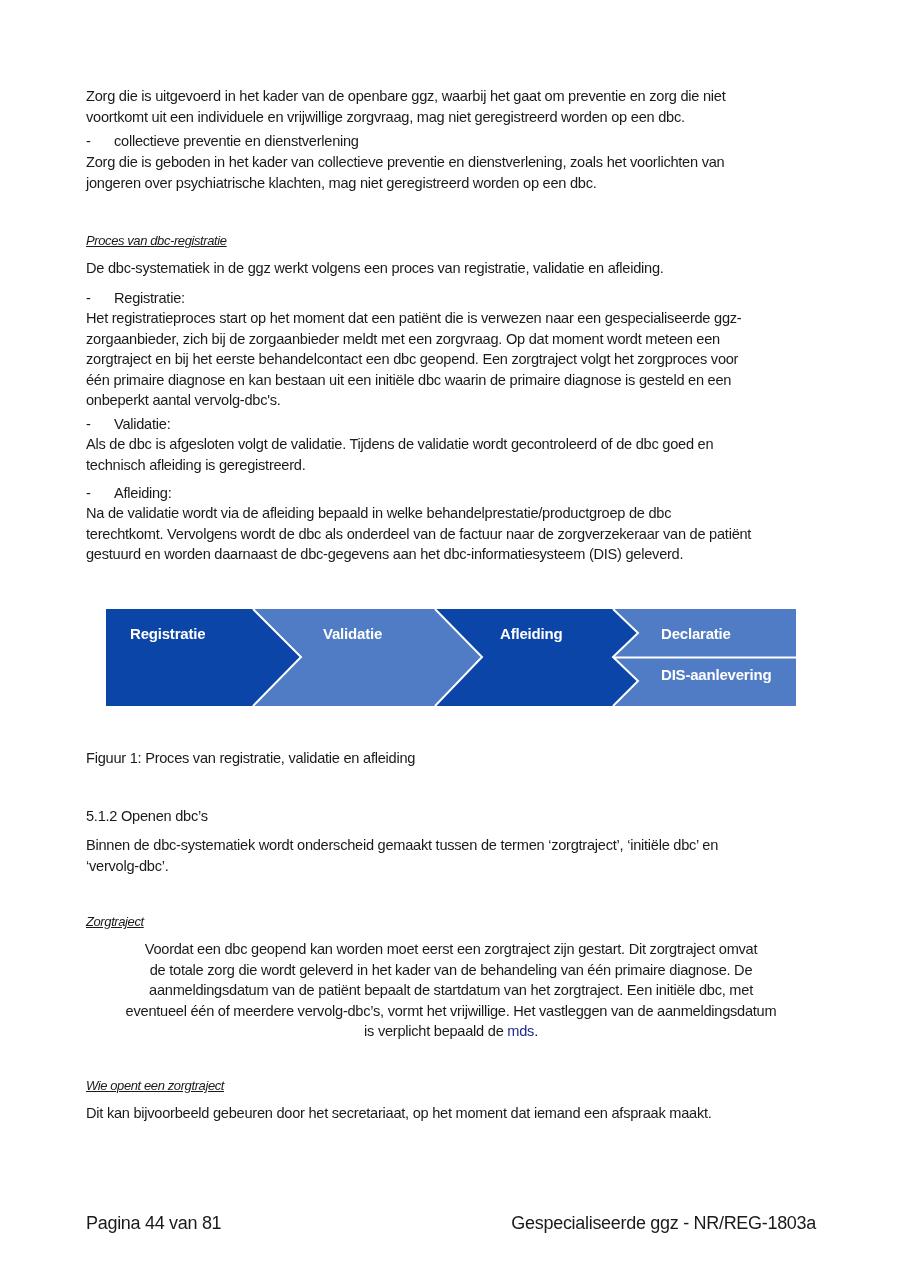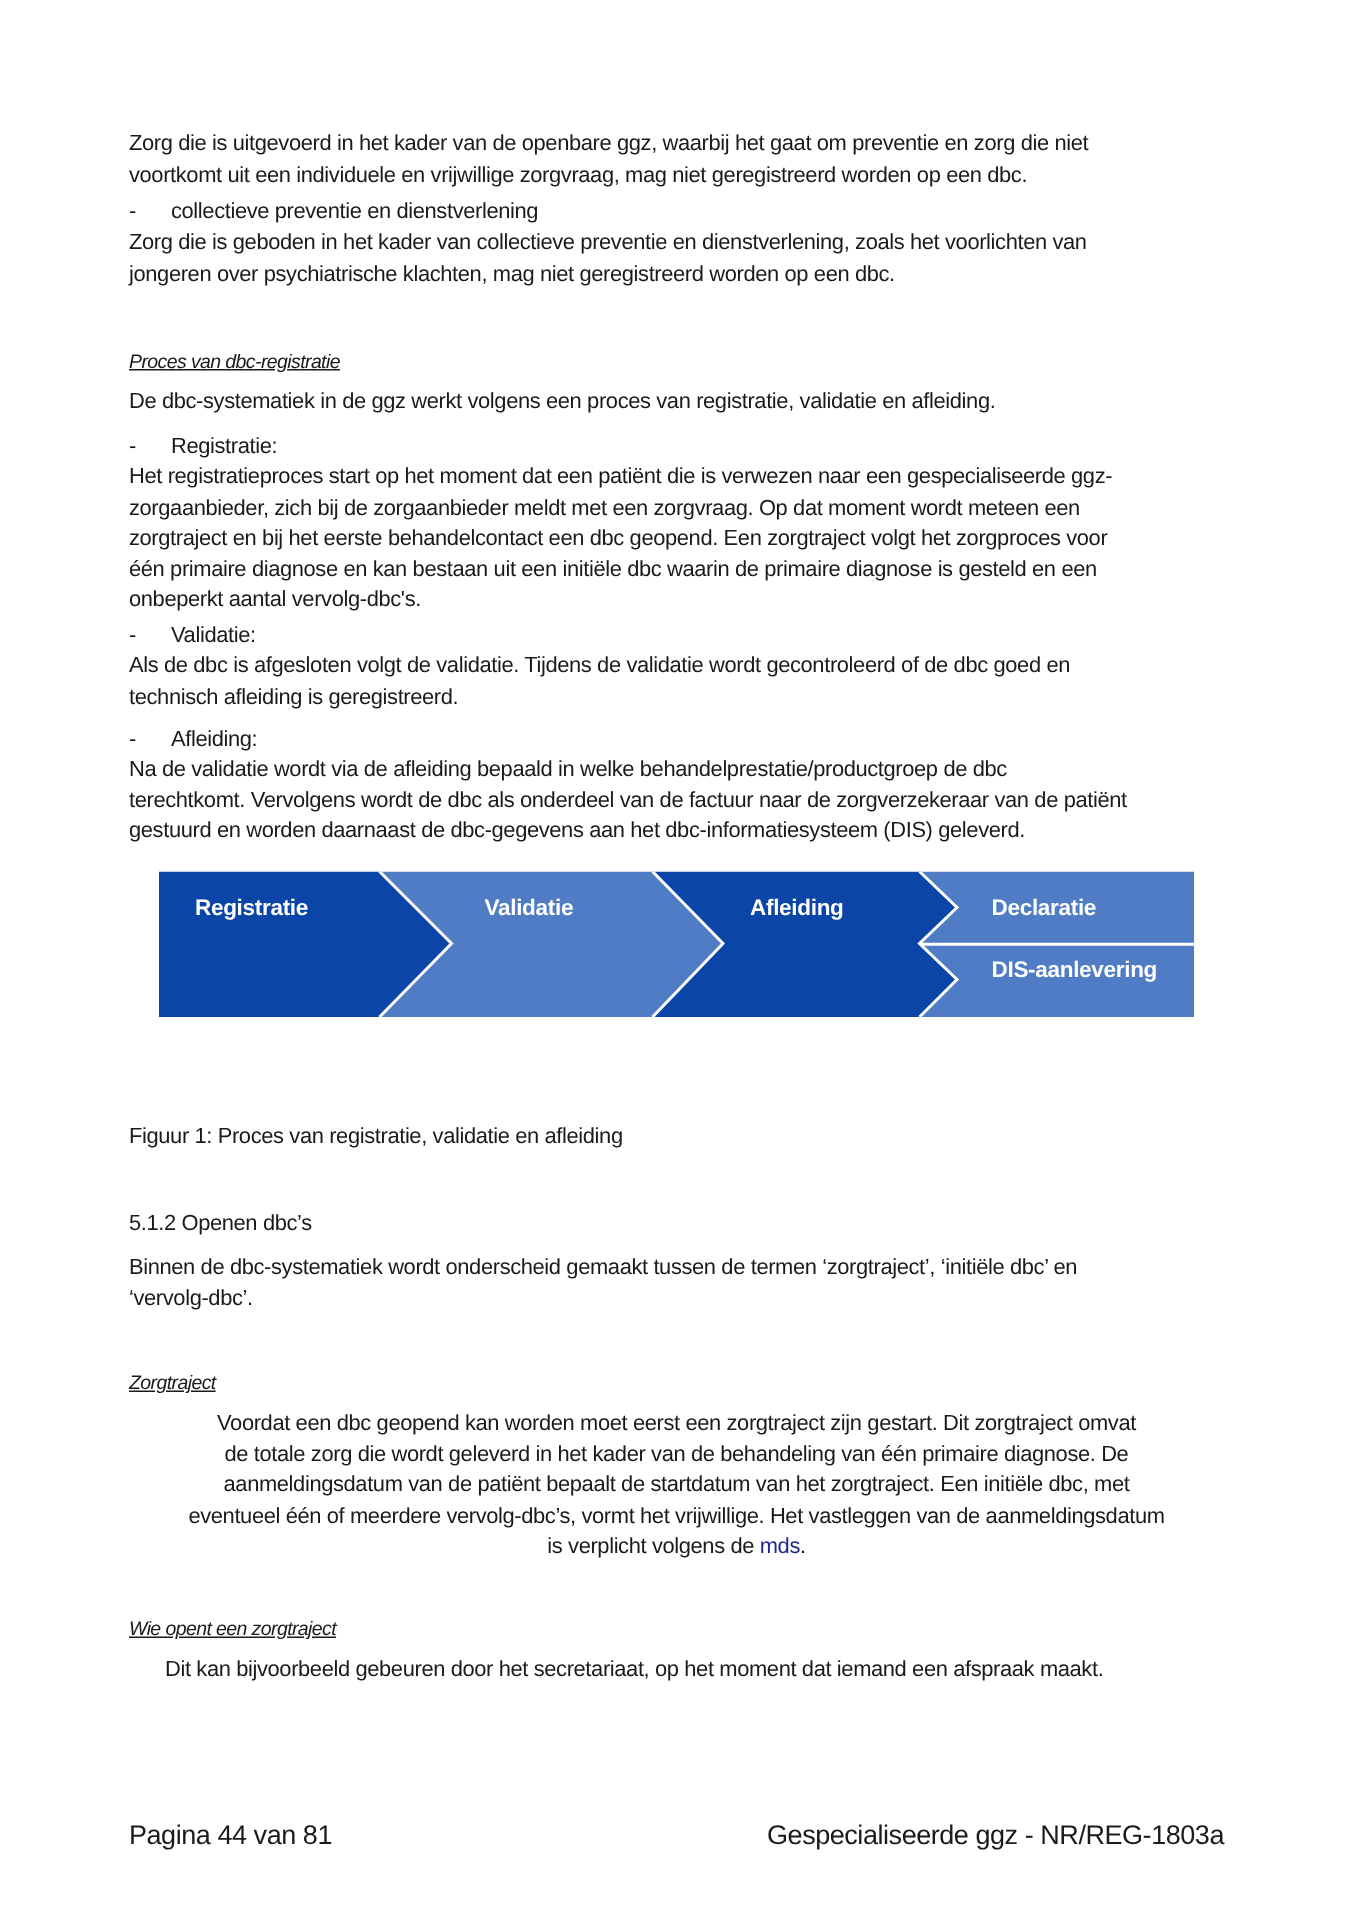--- a/index.html
+++ b/index.html
@@ -14,21 +14,21 @@
       font-size: 14.6px; line-height: 20.6px; letter-spacing: -0.25px;
       white-space: nowrap;
     }
     .p .ln { display: block; }
     .it { font-style: italic; font-size: 13px; letter-spacing: -0.4px; text-decoration: underline; }
     .bullet { display: flex; }
     .bullet .dash { width: 28px; display: inline-block; }
     .link { color: #1f2a8c; }
 
     
-    .diagram { position: absolute; left: 106px; top: 581px; width: 714px; height: 97px; }
+    .diagram { position: absolute; left: 106px; top: 609px; width: 714px; height: 97px; }
     .diagram svg { position: absolute; left: 0; top: 0; }
     .dlabel {
       position: absolute; color: #ffffff; font-weight: bold;
       font-size: 15px; letter-spacing: -0.2px; white-space: nowrap;
     }
 
     .footer {
       position: absolute; top: 1213px; font-size: 18px; letter-spacing: -0.3px; color: #1a1a1a;
     }
   </style>
@@ -92,25 +92,25 @@
     <span class="ln">Binnen de dbc-systematiek wordt onderscheid gemaakt tussen de termen ‘zorgtraject’, ‘initiële dbc’ en</span>
     <span class="ln">‘vervolg-dbc’.</span>
   </div>
 
   <div class="p it" style="top:912px;">Zorgtraject</div>
   <div class="p" style="top:939px;text-align:center;">
     <span class="ln">Voordat een dbc geopend kan worden moet eerst een zorgtraject zijn gestart. Dit zorgtraject omvat</span>
     <span class="ln">de totale zorg die wordt geleverd in het kader van de behandeling van één primaire diagnose. De</span>
     <span class="ln">aanmeldingsdatum van de patiënt bepaalt de startdatum van het zorgtraject. Een initiële dbc, met</span>
     <span class="ln">eventueel één of meerdere vervolg-dbc’s, vormt het vrijwillige. Het vastleggen van de aanmeldingsdatum</span>
-    <span class="ln"><span>is verplicht volgens de </span><span class="link" style="color: rgb(31, 42, 140);">mds</span><span>.</span></span>
+    <span class="ln"><span>is verplicht bepaald de </span><span class="link" style="color: rgb(31, 42, 140);">mds</span><span>.</span></span>
   </div>
 
   <div class="p it" style="top:1076px;">Wie opent een zorgtraject</div>
-  <div class="p" style="top:1103px;margin-left:24px;">Dit kan bijvoorbeeld gebeuren door het secretariaat, op het moment dat iemand een afspraak maakt.</div>
+  <div class="p" style="top:1103px;">Dit kan bijvoorbeeld gebeuren door het secretariaat, op het moment dat iemand een afspraak maakt.</div>
 </div>
 
 <div class="diagram">
   <svg width="690" height="97" viewBox="0 0 690 97">
     <polygon id="shape-0" points="0,0 147,0 195,48 147,97 0,97" fill="#0b45a8"></polygon>
     <polygon id="shape-1" points="147,0 329,0 376,48 329,97 147,97 195,48" fill="#4f7cc4"></polygon>
     <polygon id="shape-2" points="329,0 507,0 532,24 507,48 532,72 507,97 329,97 376,48" fill="#0b45a8"></polygon>
     <polygon id="shape-3" points="507,0 690,0 690,48 507,48 532,24" fill="#4f7cc4"></polygon>
     <polygon id="shape-4" points="507,48 690,48 690,97 507,97 532,72" fill="#4f7cc4"></polygon>
     <g id="seps">

